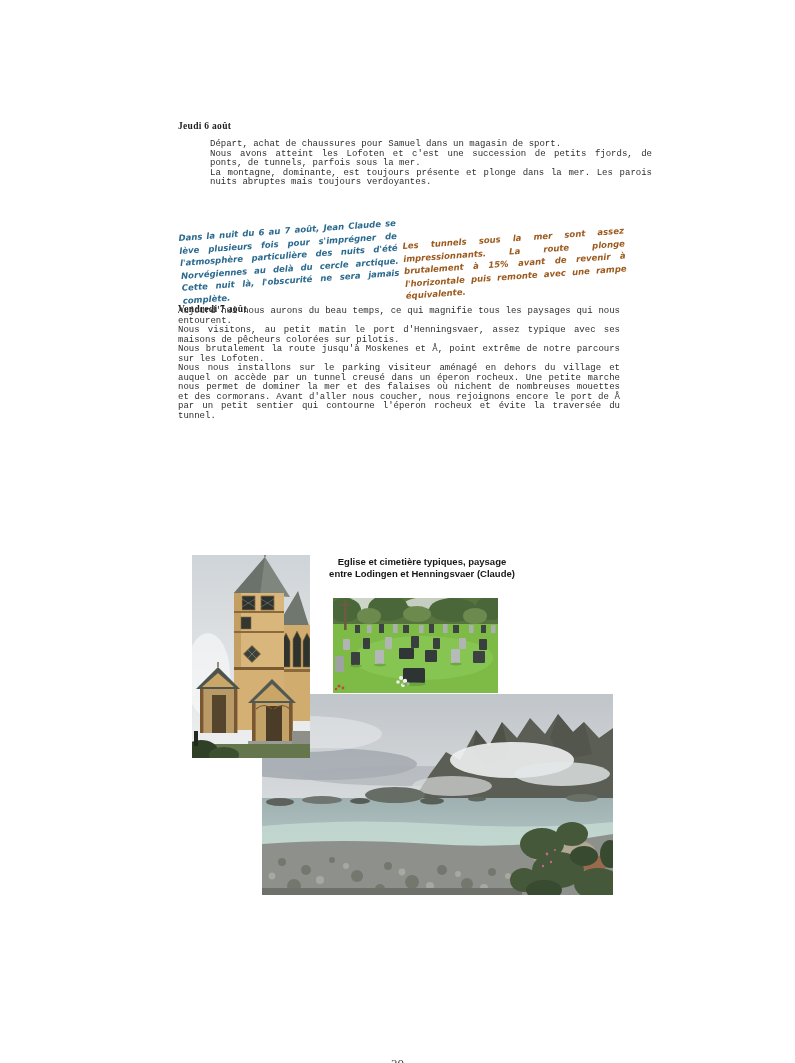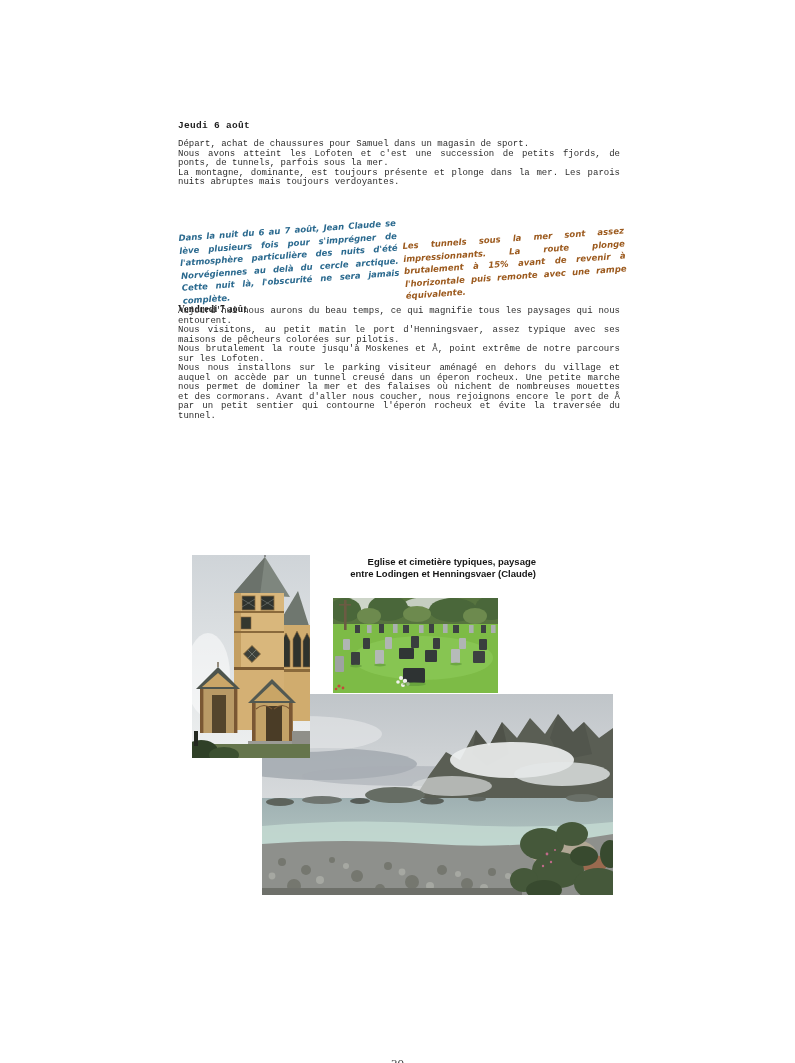--- a/index.html
+++ b/index.html
@@ -5,34 +5,34 @@
   html,body{margin:0;padding:0;background:#ffffff;}
   .page{position:relative;width:795px;height:1063px;background:#ffffff;overflow:hidden;
         font-family:"Liberation Mono", monospace;}
   .day-heading{position:absolute;left:178px;width:442px;
         font:bold 9.5px/12px "Liberation Mono", monospace;color:#1d1d1d;letter-spacing:.3px;}
   .body-block{position:absolute;left:178px;width:442px;
         font:9px/9.5px "Liberation Mono", monospace;color:#2e2e2e;text-align:justify;}
   .body-block p{margin:0;}
   .note{position:absolute;font:italic 8.5px/12.5px "DejaVu Sans", sans-serif;
         font-weight:bold;text-align:justify;transform:rotate(-4deg);transform-origin:left top;}
-  .caption{position:absolute;left:308px;top:556px;width:228px;text-align:right;
+  .caption{position:absolute;left:308px;top:556px;width:228px;text-align:center;
         font:bold 9.5px/11.5px "Liberation Sans", sans-serif;color:#161616;}
   .photo{position:absolute;display:block;}
   .page-number{position:absolute;left:0;top:1056px;width:795px;text-align:center;
         font:13px "Liberation Serif", serif;color:#3f3f3f;}
 </style>
 </head>
 <body>
 
 <div class="page">
 
-  <div class="day-heading" style="top:120px;">Jeudi 6 août</div>
-
-  <div class="body-block" style="top:140px;">
+  <div class="day-heading" style="top:120px;font-family:Liberation Serif, serif;">Jeudi 6 août</div>
+
+  <div class="body-block" style="top:140px;margin-left:32px;">
     <p>Départ, achat de chaussures pour Samuel dans un magasin de sport.</p>
     <p>Nous avons atteint les Lofoten et c'est une succession de petits fjords, de ponts, de tunnels, parfois sous la mer.</p>
     <p>La montagne, dominante, est toujours présente et plonge dans la mer. Les parois nuits abruptes mais toujours verdoyantes.</p>
   </div>
 
   <div class="note" style="left: 178px; top: 232px; width: 218px; color: rgb(43, 106, 143);">Dans la nuit du 6 au 7 août, Jean Claude se lève plusieurs fois pour s'imprégner de l'atmosphère particulière des nuits d'été Norvégiennes au delà du cercle arctique. Cette nuit là, l'obscurité ne sera jamais complète.</div>
 
   <div class="note" style="left: 402px; top: 240px; width: 222px; color: rgb(156, 90, 30);">Les tunnels sous la mer sont assez impressionnants. La route plonge brutalement à 15% avant de revenir à l'horizontale puis remonte avec une rampe équivalente.</div>
 
   <div class="day-heading" style="top:303px;font-family:Liberation Serif, serif;">Vendredi 7 août</div>

